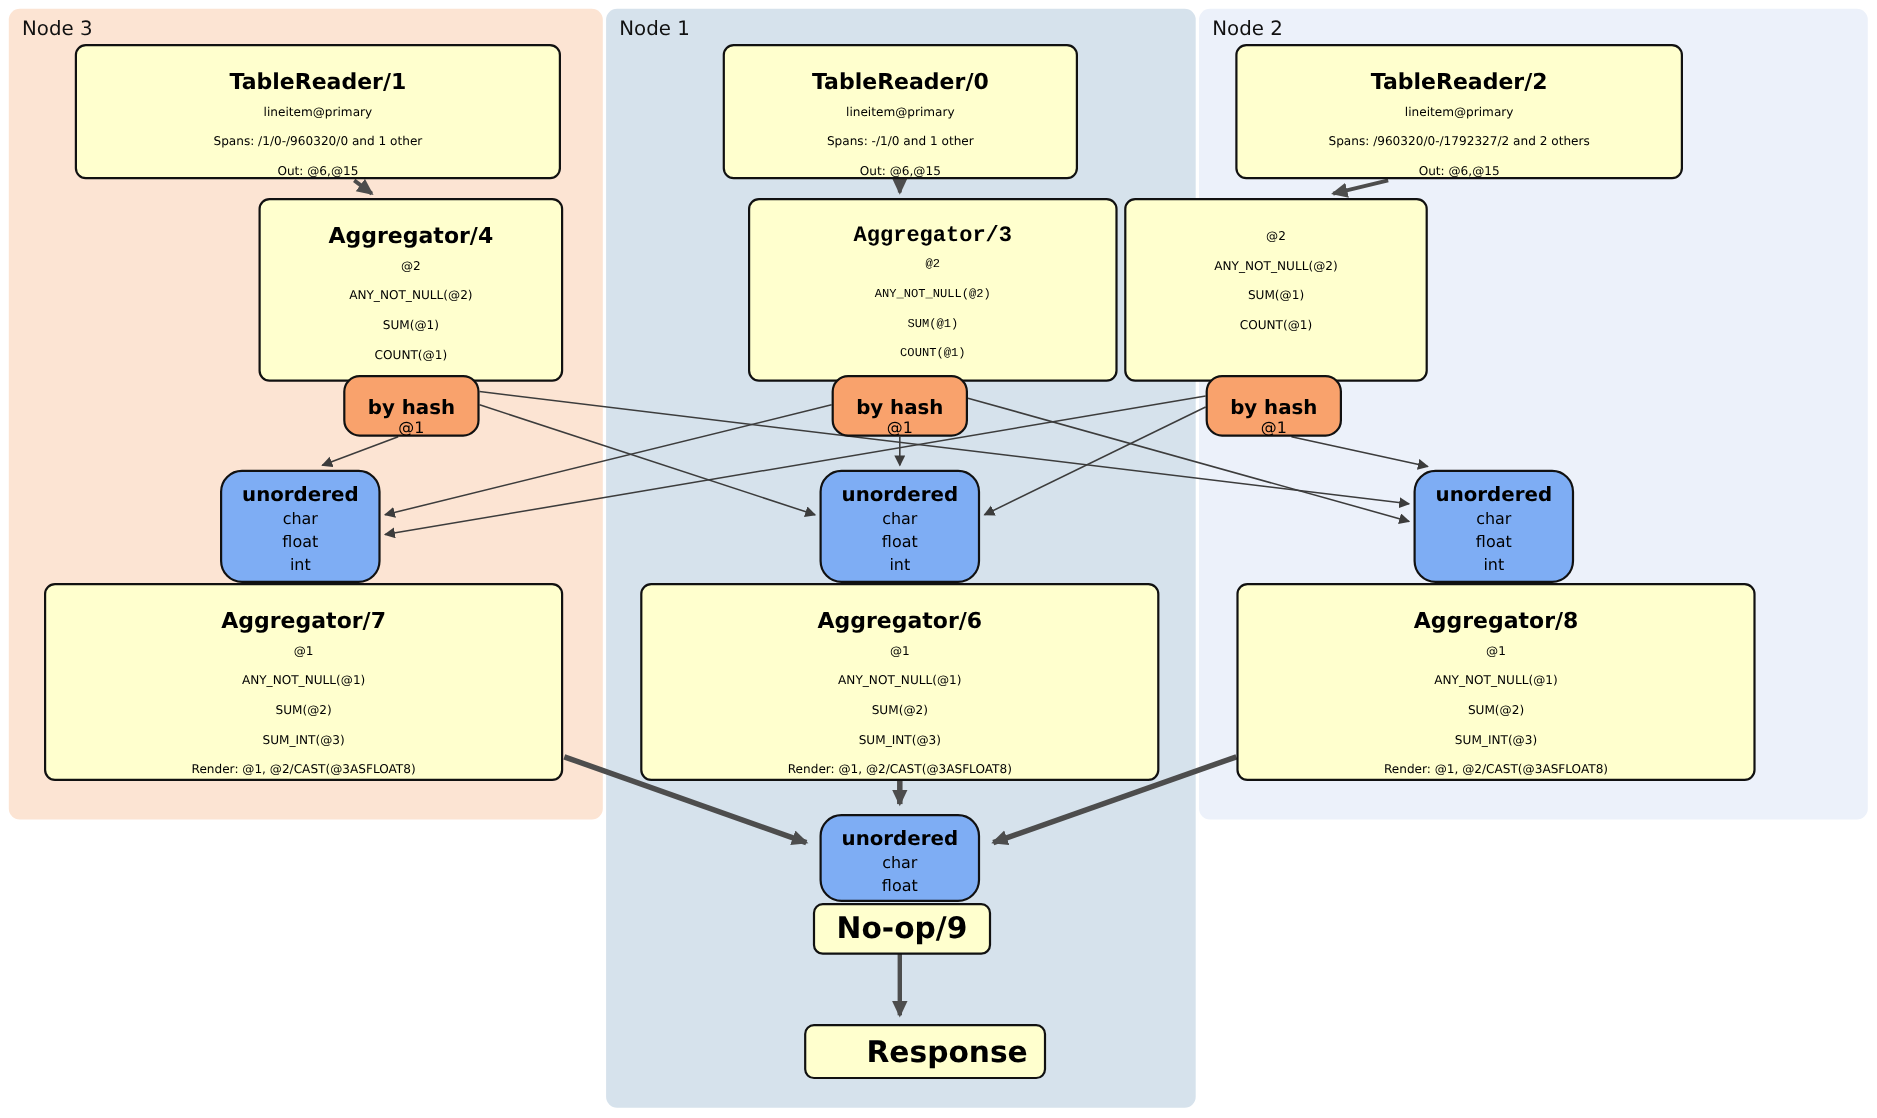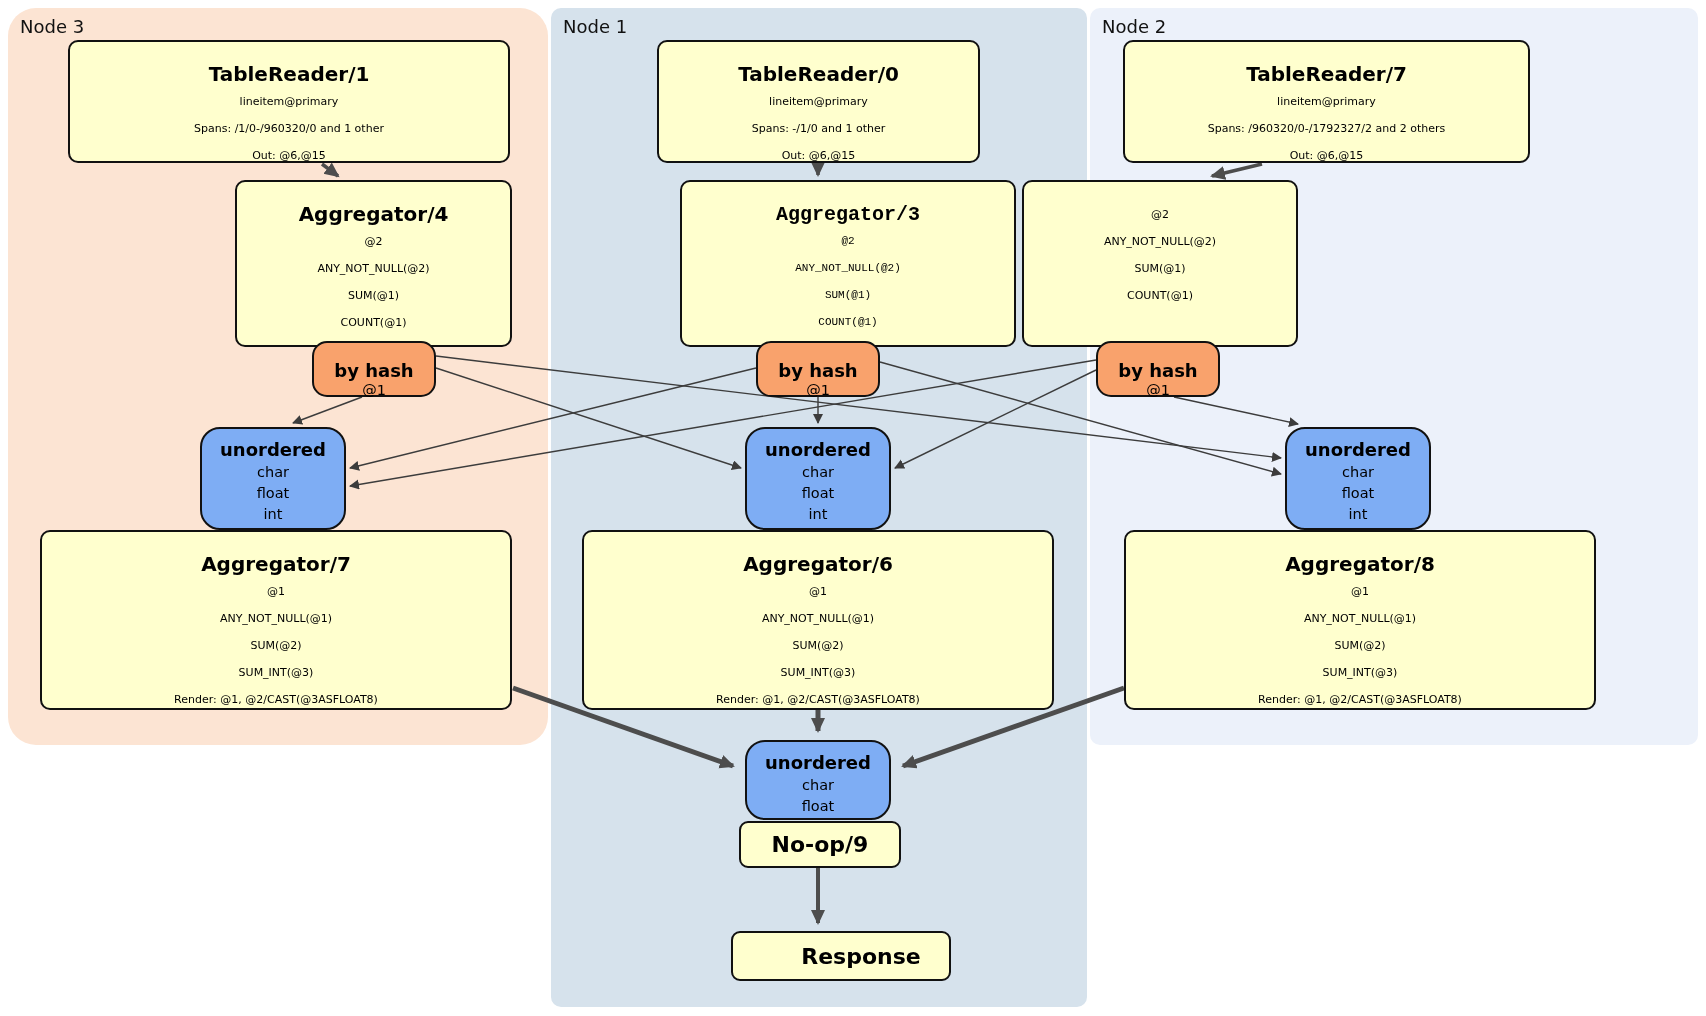--- a/index.html
+++ b/index.html
@@ -1,20 +1,20 @@
 <!DOCTYPE html>
 <html><head>
 <meta charset="utf-8">
 <style>
   html,body{margin:0;padding:0;background:#ffffff;}
   #canvas{position:relative;width:1706px;height:1016px;background:#ffffff;overflow:hidden;
           font-family:"DejaVu Sans","Liberation Sans",sans-serif;color:#000;}
   .panel{position:absolute;border-radius:10px;z-index:1;}
   .panel-label{position:absolute;top:8px;left:12px;font-size:18px;color:#111;z-index:2;white-space:nowrap;}
-  .panel-n3{left:8px;top:8px;width:540px;height:737px;background:#fce4d3;border-radius:28px;}
+  .panel-n3{left:8px;top:8px;width:540px;height:737px;background:#fce4d3;}
   .panel-n1{left:551px;top:8px;width:536px;height:999px;background:#d6e2ec;}
   .panel-n2{left:1090px;top:8px;width:608px;height:737px;background:#ecf1fa;}
   svg.edges{position:absolute;left:0;top:0;z-index:2;}
   .box{position:absolute;background:#ffffce;border:2px solid #111;border-radius:10px;text-align:center;
        z-index:3;box-sizing:border-box;padding-top:19px;white-space:nowrap;}
   .box .title{font-weight:bold;font-size:20px;line-height:27px;}
   .box .line{font-size:11px;line-height:27px;}
   .tr-1{left:68px;top:40px;width:442px;height:123px;}
   .tr-0{left:657px;top:40px;width:323px;height:123px;}
   .tr-2{left:1123px;top:40px;width:407px;height:123px;}
@@ -33,21 +33,21 @@
   .router-2{left:1096px;top:341px;width:124px;height:56px;}
   .sync{position:absolute;background:#7eadf4;border:2px solid #111;border-radius:20px;text-align:center;
         z-index:4;box-sizing:border-box;padding-top:8px;white-space:nowrap;}
   .sync .title{font-weight:bold;font-size:18px;line-height:25px;}
   .sync .line{font-size:14.5px;line-height:21px;}
   .sync-3{left:200px;top:427px;width:146px;height:103px;}
   .sync-1{left:745px;top:427px;width:146px;height:103px;}
   .sync-2{left:1285px;top:427px;width:146px;height:103px;}
   .sync-f{left:745px;top:740px;width:146px;height:80px;}
   .pill{position:absolute;background:#ffffce;border:2px solid #111;border-radius:9px;z-index:3;
-        display:flex;align-items:center;justify-content:center;font-weight:bold;font-size:22px;white-space:nowrap;}
+        display:flex;align-items:center;justify-content:center;font-weight:bold;font-size:27px;white-space:nowrap;}
   .noop{left:739px;top:821px;width:158px;height:43px;}
   .response{left:731px;top:931px;width:176px;height:46px;padding-left:40px;}
 </style>
 </head>
 <body>
 
 <div id="canvas">
 
   <div class="panel panel-n3">
     <div class="panel-label">Node 3</div>
@@ -148,21 +148,21 @@
   <div class="box agg-6">
     <div class="title">Aggregator/6</div>
     <div class="line">@1</div>
     <div class="line">ANY_NOT_NULL(@1)</div>
     <div class="line">SUM(@2)</div>
     <div class="line">SUM_INT(@3)</div>
     <div class="line">Render: @1, @2/CAST(@3ASFLOAT8)</div>
   </div>
 
   <div class="box tr-2">
-    <div class="title">TableReader/7</div>
+    <div class="title">TableReader/2</div>
     <div class="line">lineitem@primary</div>
     <div class="line">Spans: /960320/0-/1792327/2 and 2 others</div>
     <div class="line">Out: @6,@15</div>
   </div>
   <div class="box agg-5">
     <div class="line">@2</div>
     <div class="line">ANY_NOT_NULL(@2)</div>
     <div class="line">SUM(@1)</div>
     <div class="line">COUNT(@1)</div>
   </div>

